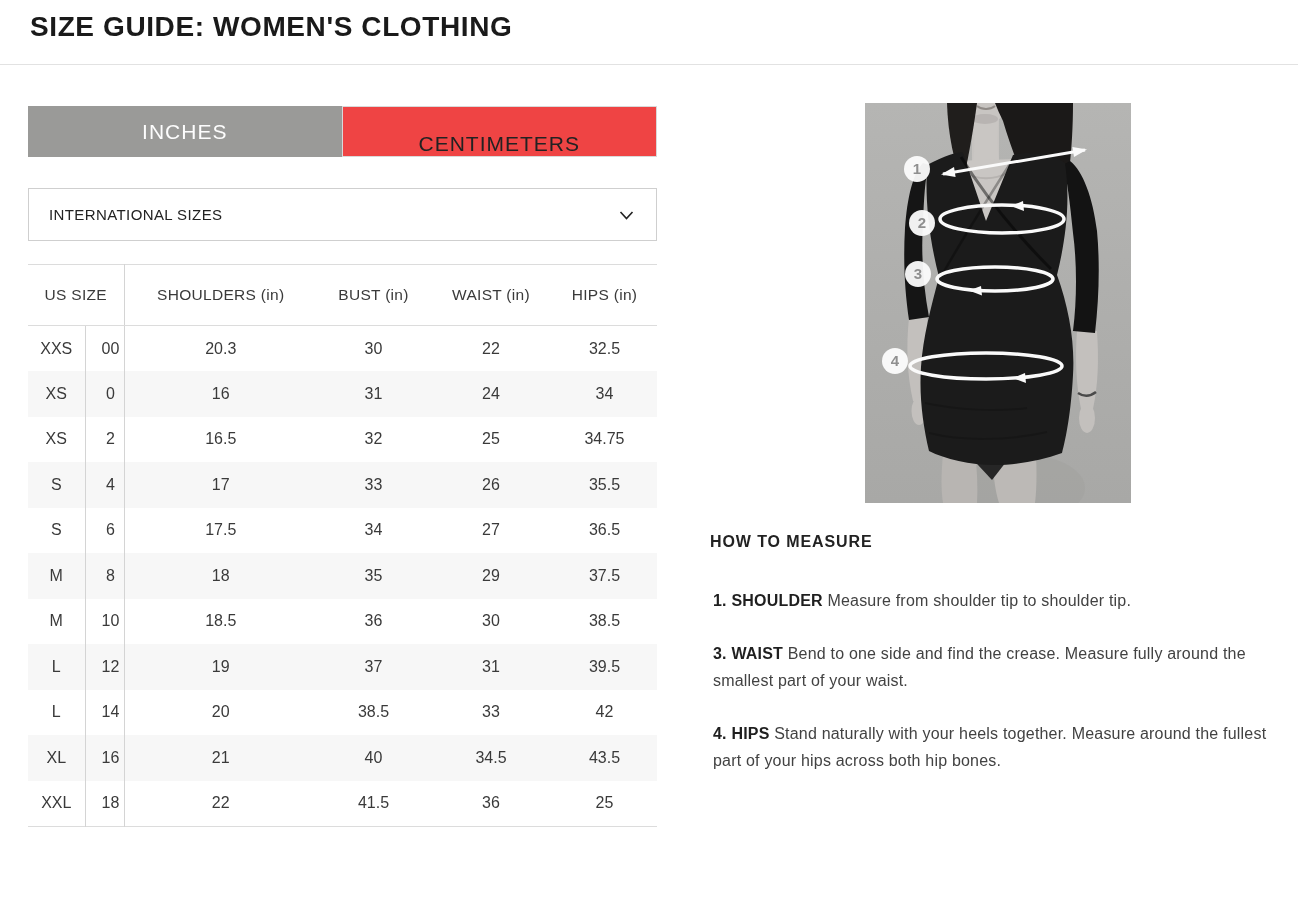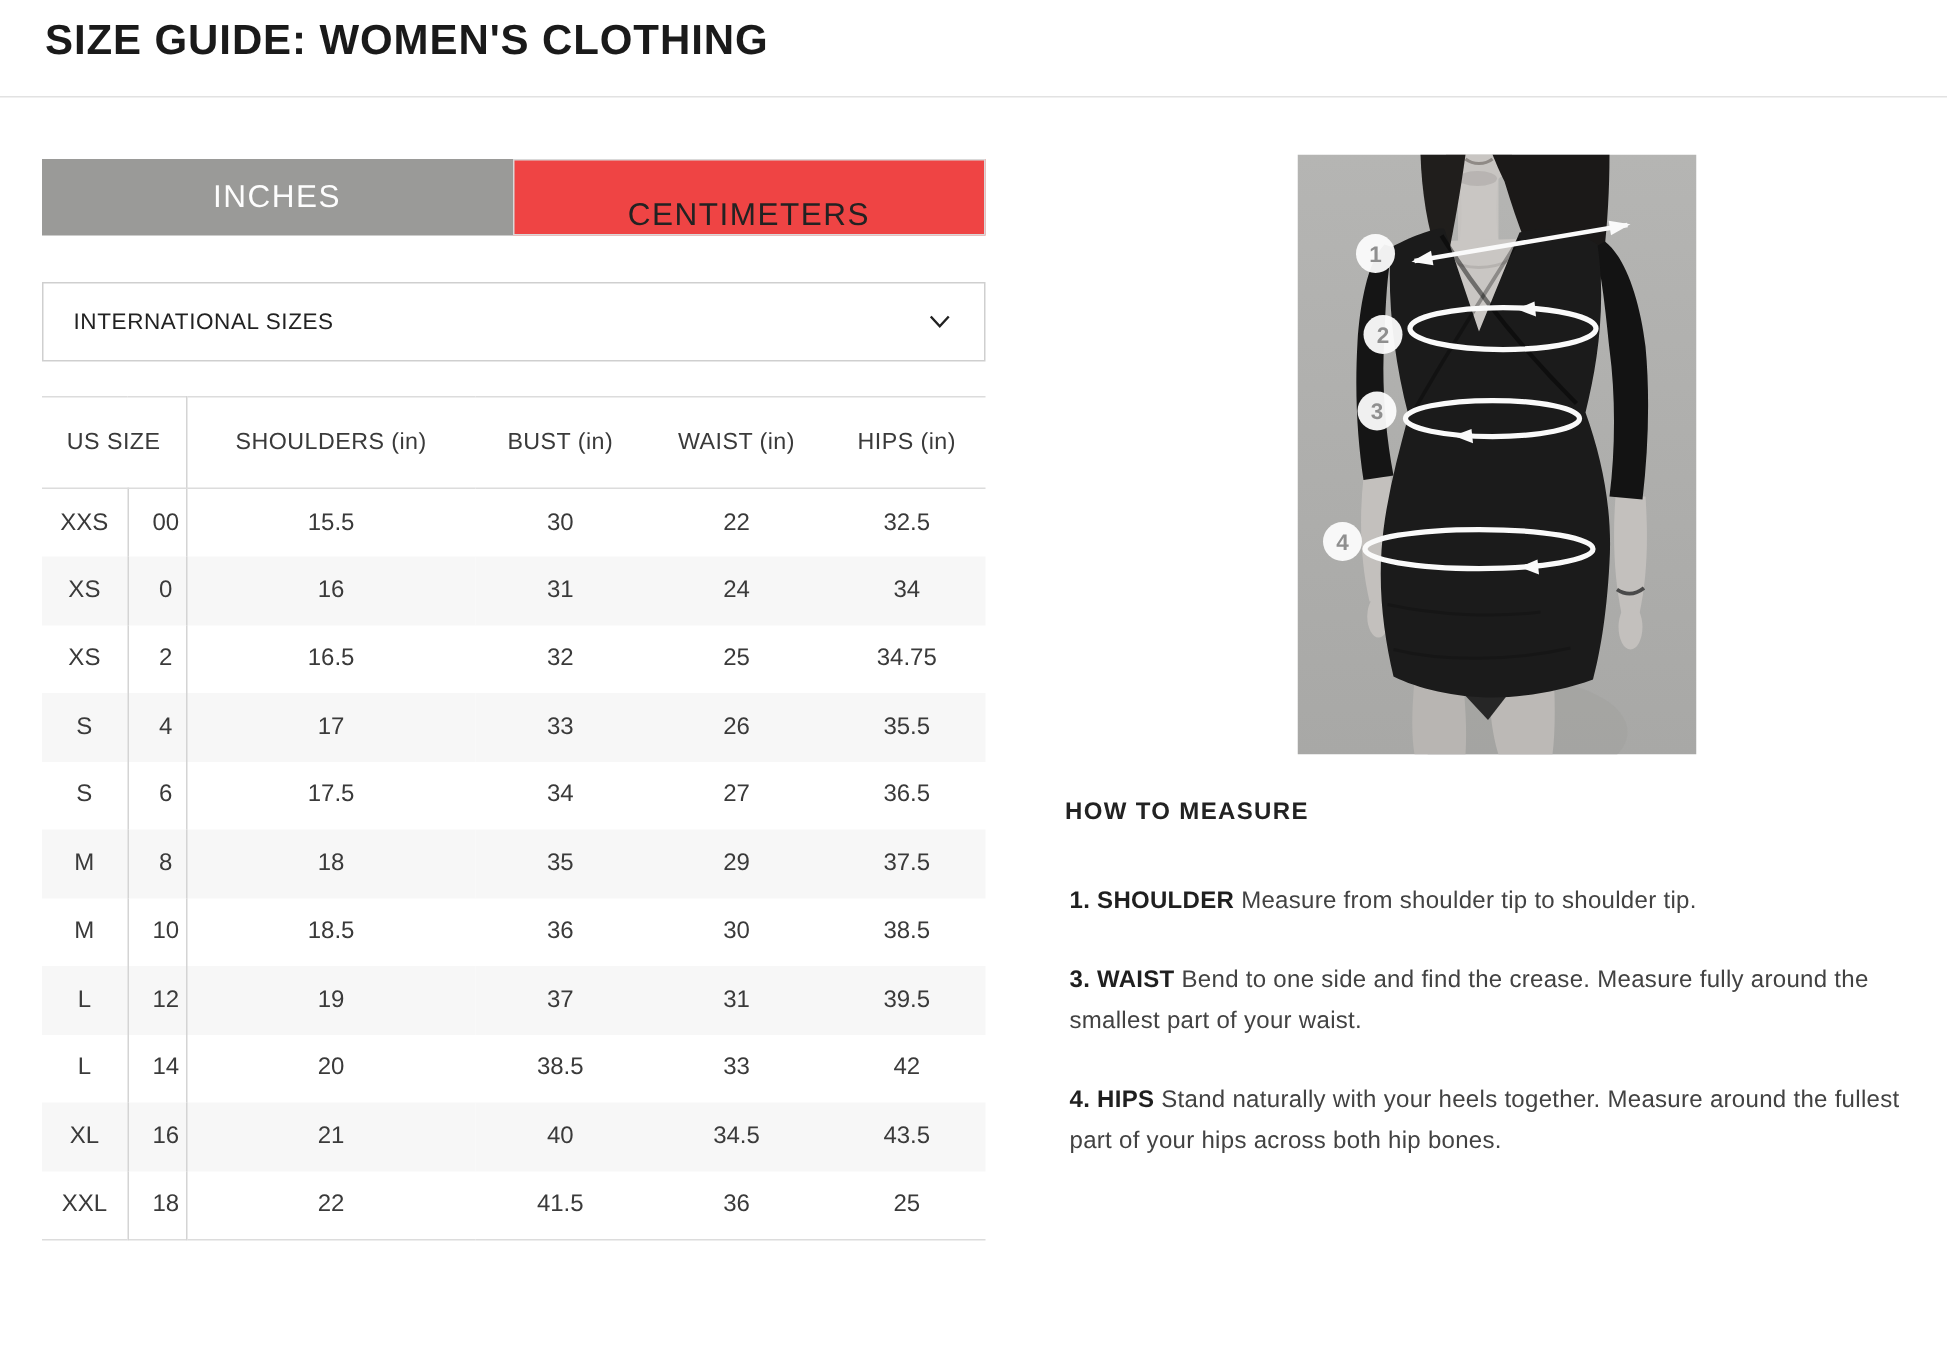--- a/index.html
+++ b/index.html
@@ -98,21 +98,21 @@
           <th>SHOULDERS (in)</th>
           <th>BUST (in)</th>
           <th>WAIST (in)</th>
           <th>HIPS (in)</th>
         </tr>
       </thead>
       <tbody>
           <tr>
             <td>XXS</td>
             <td>00</td>
-            <td>15.5</td>
+            <td>20.3</td>
             <td>30</td>
             <td>22</td>
             <td>32.5</td>
           </tr>
           <tr>
             <td>XS</td>
             <td>0</td>
             <td>16</td>
             <td>31</td>
             <td>24</td>

